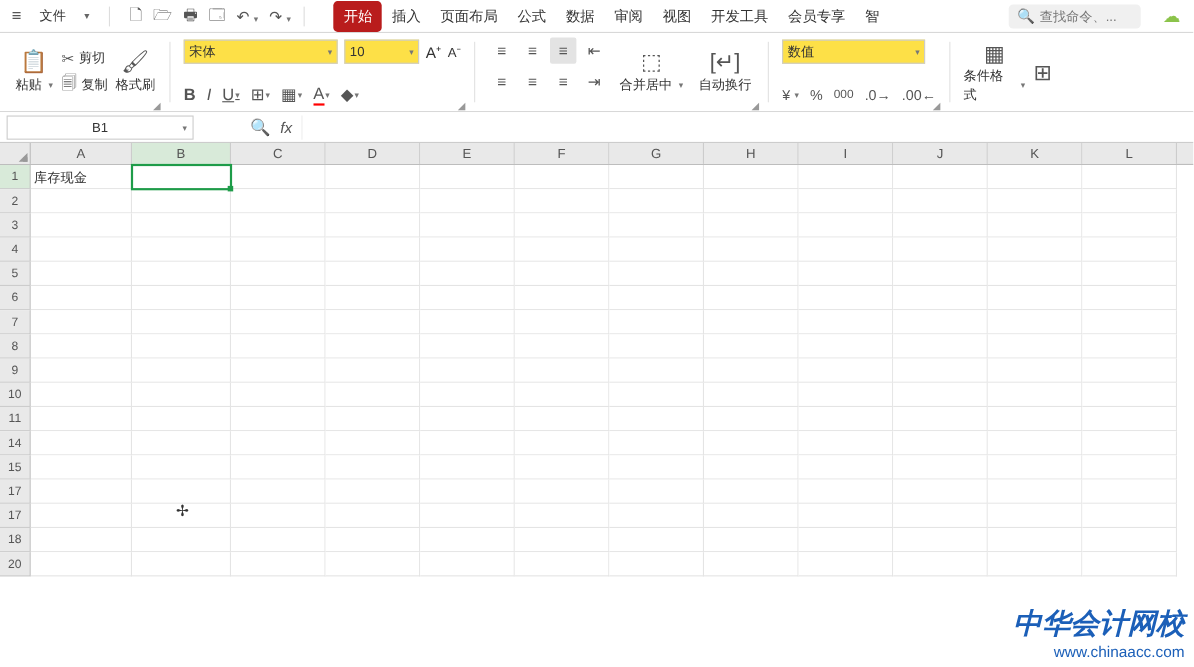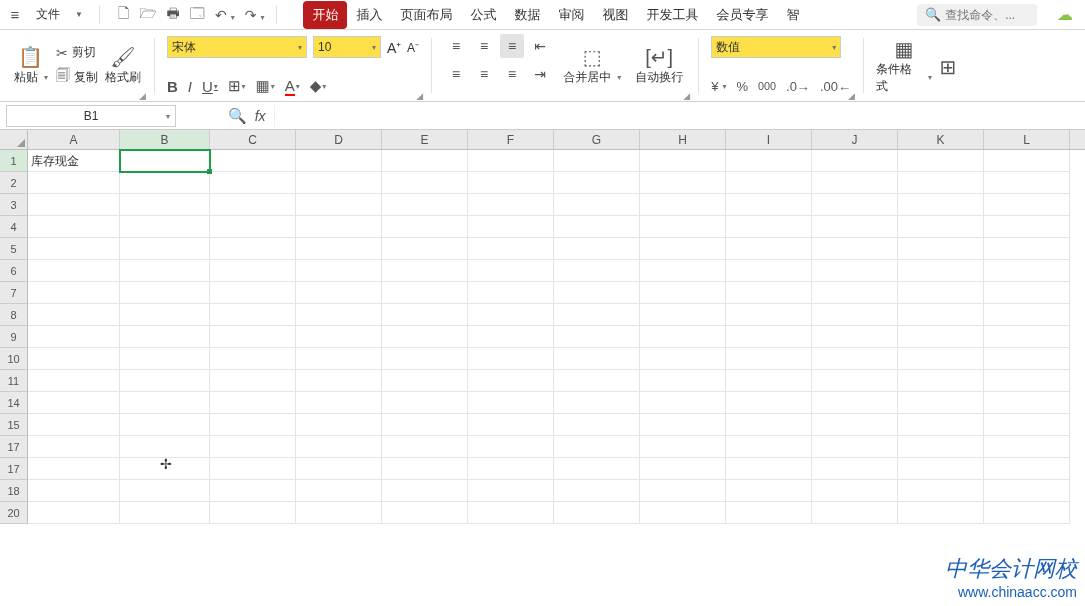--- a/index.html
+++ b/index.html
@@ -68,21 +68,21 @@
 .rh.sel { background: #d8ead9; }
 .cell { border-right: 1px solid #e4e4e4; border-bottom: 1px solid #e4e4e4; font-size: 12px; padding: 1px 3px; line-height: 20px; white-space: nowrap; overflow: visible; background: #fff; }
 .cell.active { outline: 2px solid #1e9c49; outline-offset: -1px; position: relative; z-index: 2; }
 .cell.active::after { content: ""; position: absolute; right: -3px; bottom: -3px; width: 5px; height: 5px; background: #1e9c49; }
 
 
 .cursor-cross { position: absolute; left: 160px; top: 326px; font-size: 14px; color: #333; pointer-events: none; z-index: 10; }
 
 
 .wm { position: absolute; right: 8px; bottom: 6px; text-align: right; z-index: 20; }
-.wm .l1 { font-size: 22px; font-weight: normal; color: #1b5fb8; font-style: italic; }
+.wm .l1 { font-size: 26px; font-weight: bold; color: #1b5fb8; font-style: italic; }
 .wm .l2 { font-size: 14px; color: #1b5fb8; }
 
 
 .cA { width: 92px; } .cB { width: 90px; } .cC { width: 86px; } .cD { width: 86px; }
 .cE { width: 86px; } .cF { width: 86px; } .cG { width: 86px; } .cH { width: 86px; }
 .cI { width: 86px; } .cJ { width: 86px; } .cK { width: 86px; } .cL { width: 86px; }
 </style>
 </head>
 <body>
 

